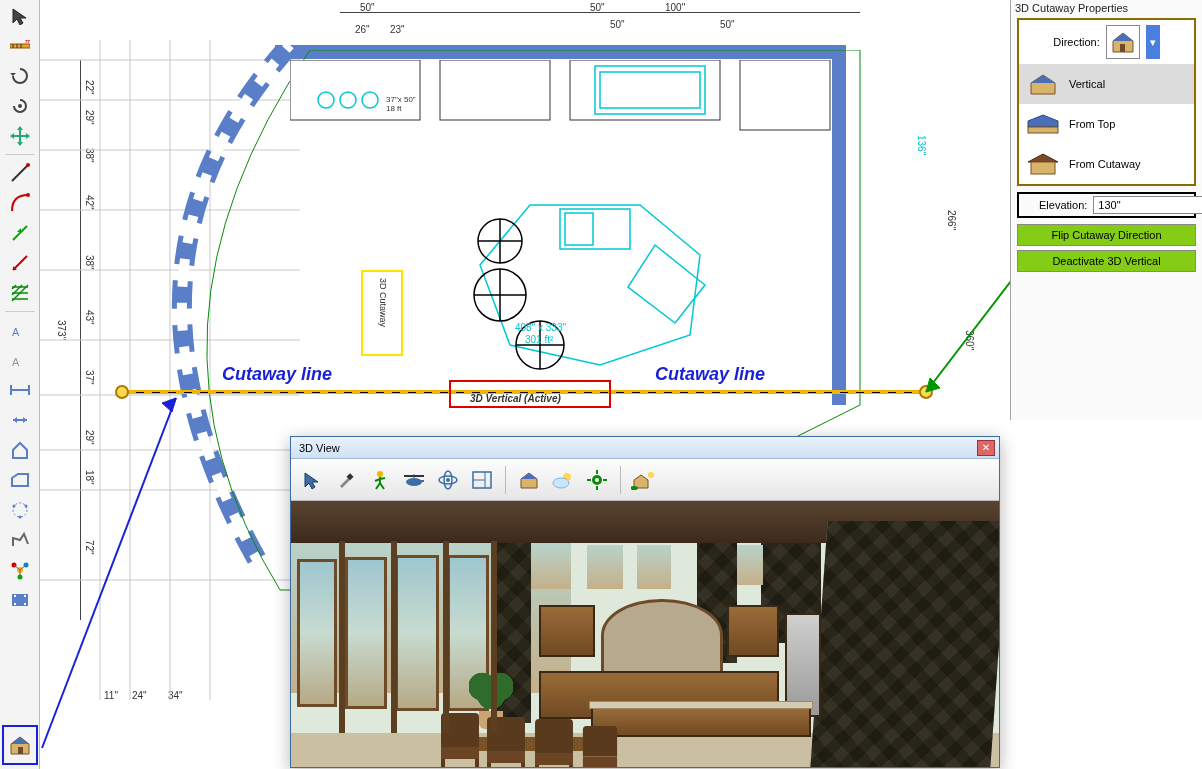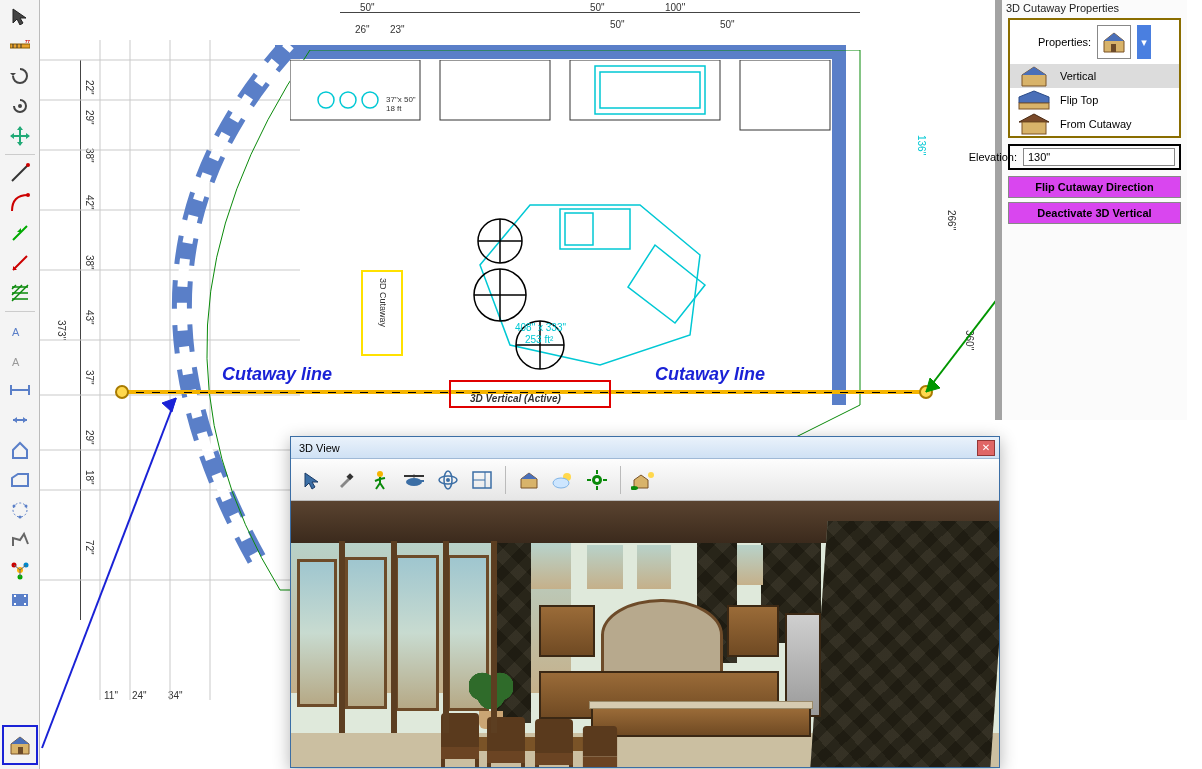--- a/index.html
+++ b/index.html
@@ -24,32 +24,32 @@
   .label-blue { position:absolute; color:#1a22d6; font-weight:bold; font-size:18px; font-style:italic; font-family:Arial, sans-serif; }
 
   .callout-red { position:absolute; border:2px solid #e00000; }
   .callout-yellow { position:absolute; border:2px solid #ffe100; }
   .callout-magenta { border:2px solid #ff00d4; }
 
   .arrow-blue { position:absolute; stroke:#1a22d6; fill:#1a22d6; }
   .arrow-green { position:absolute; stroke:#009600; fill:#009600; }
 
   
-  .props { position:absolute; right:15px; top:0; width:192px; height:420px; background:#fbfbfb; border-left:7px solid #a3a3a3; padding:0 0 6px 0; }
+  .props { position:absolute; right:0; top:0; width:192px; height:420px; background:#fbfbfb; border-left:1px solid #a3a3a3; padding:0 0 6px 0; }
   .props-title { font-size:11px; padding:2px 4px; color:#222; }
   .direction-row { display:flex; align-items:center; height:44px; padding:0 6px; justify-content:center; gap:6px; }
   .direction-row .house { width:34px; height:34px; border:1px solid #888; display:flex; align-items:center; justify-content:center; background:#fff; }
   .direction-row .dd { width:14px; height:34px; background:#4a7fe0; display:flex; align-items:center; justify-content:center; color:#fff; }
   .list-box { margin:2px 6px 6px 6px; border:2px solid #8a6d00; background:#fff; }
-  .list-item { display:flex; align-items:center; height:24px; padding:0 6px; gap:8px; cursor:pointer; }
+  .list-item { display:flex; align-items:center; height:40px; padding:0 6px; gap:8px; cursor:pointer; }
   .list-item.sel { background:#dcdcdc; }
   .list-item .ic { width:36px; height:28px; display:flex; align-items:center; justify-content:center; }
-  .elev-row { display:flex; align-items:center; margin:6px; gap:6px; border:2px solid #000; padding:2px 4px;justify-content:flex-end; }
+  .elev-row { display:flex; align-items:center; margin:6px; gap:6px; border:2px solid #000; padding:2px 20px; }
   .elev-row input { flex:1; border:1px solid #888; height:18px; padding:0 4px; }
-  .panel-btn { display:block; margin:4px 6px; border:1px solid #888; background:#d946ef; height:22px; width:calc(100% - 12px); cursor:pointer;font-weight:bold; }
+  .panel-btn { display:block; margin:4px 6px; border:1px solid #888; background:#84cc16; height:22px; width:calc(100% - 12px); cursor:pointer; }
   .hint { font-size:10px; color:#222; padding:0 8px; }
 
   
   .view3d { position:absolute; left:290px; top:436px; width:710px; height:332px; border:1px solid #3b6ea5; background:#fff; box-shadow:0 4px 16px rgba(0,0,0,.3); display:flex; flex-direction:column; }
   .view3d .titlebar { height:22px; background:linear-gradient(#eaf2fb,#cfe1f4); display:flex; align-items:center; padding:0 4px 0 8px; border-bottom:1px solid #9fb9d6; }
   .view3d .titlebar .spacer { flex:1; }
   .view3d .titlebar .close { width:18px; height:16px; background:#e06666; border:1px solid #923737; display:flex; align-items:center; justify-content:center; color:#fff; font-size:10px; cursor:pointer; }
   .view3d .toolbar { height:42px; background:linear-gradient(#fdfdfd,#e6e6e6); display:flex; align-items:center; gap:4px; padding:0 6px; border-bottom:1px solid #bbb; }
   .view3d .toolbar .sep { width:1px; height:28px; background:#bbb; margin:0 4px; }
   .view3d .tbtn { width:30px; height:30px; display:flex; align-items:center; justify-content:center; cursor:pointer; border:1px solid transparent; border-radius:3px; }
@@ -313,21 +313,21 @@
       <circle cx="100" cy="150" r="24" stroke="#000"></circle>
         <line x1="76" y1="150" x2="124" y2="150" stroke="#000"></line>
         <line x1="100" y1="126" x2="100" y2="174" stroke="#000"></line>
       <circle cx="60" cy="46" r="22" stroke="#000"></circle>
         <line x1="38" y1="46" x2="82" y2="46" stroke="#000"></line>
         <line x1="60" y1="24" x2="60" y2="68" stroke="#000"></line>
       <path d="M215 50 L265 90 L235 128 L188 92 Z"></path>
     </g>
   </svg>
   <span class="dim-text" style="left:475px; top:322px; color:#00c8d4; font-size:10px;">408" x 333"</span>
-  <span class="dim-text" style="left:485px; top:334px; color:#00c8d4; font-size:10px;">253 ft²</span>
+  <span class="dim-text" style="left:485px; top:334px; color:#00c8d4; font-size:10px;">301 ft²</span>
 
   <div class="callout-yellow" style="left:321px; top:270px; width:42px; height:86px;"></div>
   <span class="dim-text" style="left:338px; top:278px; writing-mode:vertical-rl; font-size:9px;">3D Cutaway</span>
 
   <div class="cutaway-line" style="left:80px; top:390px; width:810px;"></div>
   <div class="cutaway-line" style="left:80px; top:390px; width:810px; background:repeating-linear-gradient(90deg,#000 0 8px,transparent 8px 16px); height:1px; top:392px;"></div>
   <div class="cutaway-handle" style="left:82px; top:392px;"></div>
   <div class="cutaway-handle" style="left:886px; top:392px;"></div>
 
   <div class="callout-red" style="left:409px; top:380px; width:162px; height:28px;"></div>
@@ -346,21 +346,21 @@
     <path d="M104 10 L92 14 L100 24 Z"></path>
     <path d="M6 138 L10 124 L20 134 Z"></path>
   </svg>
 </div>
 
 <div class="props">
   <div class="props-title">3D Cutaway Properties</div>
 
   <div class="list-box">
     <div class="direction-row">
-      <span>Properties:</span>
+      <span>Direction:</span>
       <div class="house">
         <svg width="26" height="24">
             <path d="M3 22 L3 11 L13 3 L23 11 L23 22 Z" fill="#d8b36a" stroke="#7a5327"></path>
             <path d="M3 11 L13 3 L23 11" fill="#4a6fb8"></path>
             <rect x="10" y="14" width="5" height="8" fill="#6d4b29"></rect>
           </svg>
       </div>
       <div class="dd">▾</div>
     </div>
     <div class="list-item sel">
@@ -372,21 +372,21 @@
         </div>
       <span>Vertical</span>
     </div>
     <div class="list-item">
       <div class="ic">
           <svg width="34" height="22">
             <path d="M2 8 L17 2 L32 8 L32 14 L2 14 Z" fill="#4a6fb8" stroke="#2a4a88"></path>
             <rect x="2" y="14" width="30" height="6" fill="#d8b36a" stroke="#7a5327"></rect>
           </svg>
         </div>
-      <span>Flip Top</span>
+      <span>From Top</span>
     </div>
     <div class="list-item">
       <div class="ic">
           <svg width="34" height="24">
             <path d="M2 10 L17 2 L32 10 Z" fill="#7a4a2a" stroke="#4a2a12"></path>
             <rect x="5" y="10" width="24" height="12" fill="#d8b36a" stroke="#7a5327"></rect>
           </svg>
         </div>
       <span>From Cutaway</span>
     </div>

